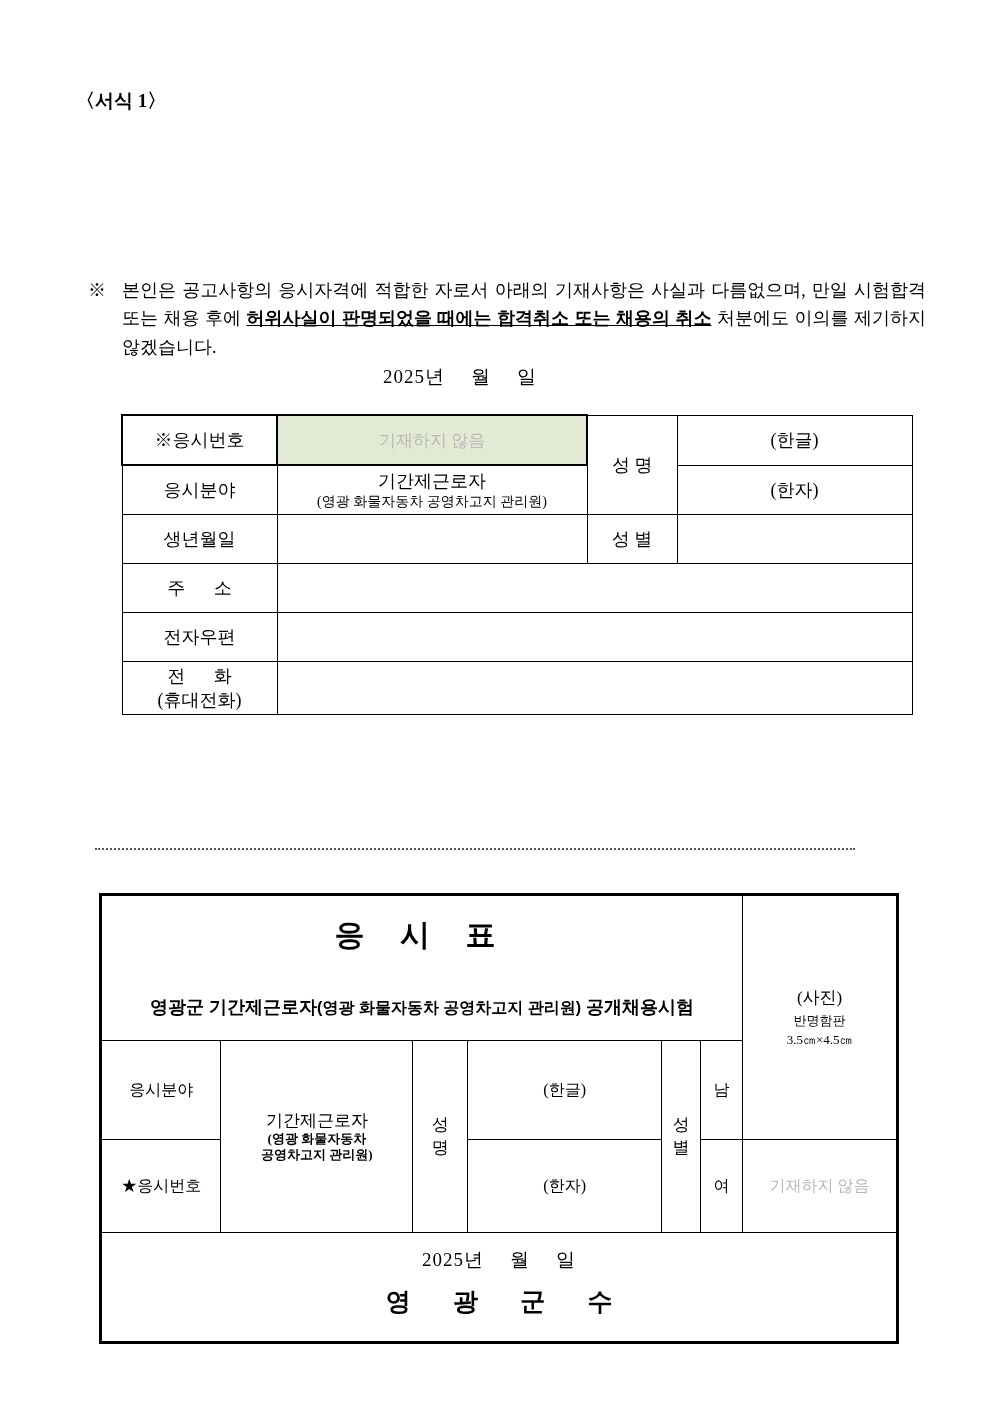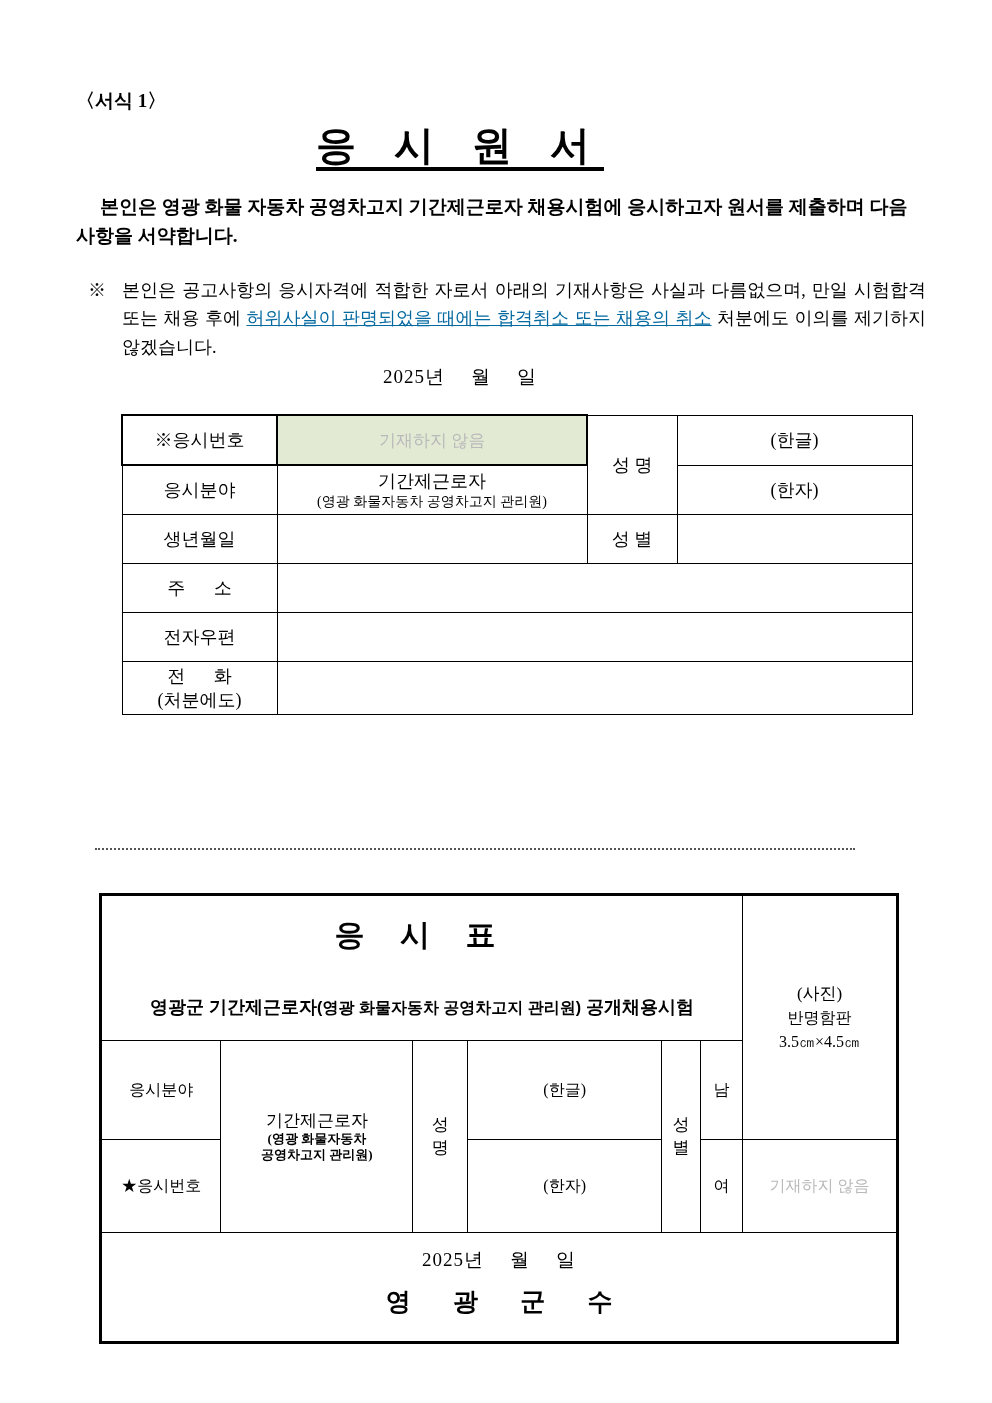--- a/index.html
+++ b/index.html
@@ -68,22 +68,22 @@
     position: absolute;
     left: 0;
     top: 0;
     font-size: 18px;
   }
   .note-text {
     margin-left: 34px;
     text-align: justify;
   }
   .note-strong {
-    color: #0369a1;
-    font-weight: normal;
+    color: #000000;
+    font-weight: bold;
     text-decoration: underline;
   }
 
   .date-line {
     position: absolute;
     left: 0;
     right: 0;
     top: 364px;
     text-align: center;
     font-size: 19px;
@@ -176,21 +176,21 @@
   .t-sub {
     font-size: 18px;
     font-weight: bold;
     font-family: "Liberation Sans", sans-serif;
   }
   .t-sub .thin { font-weight: bold; font-size: 16px; }
   .t-photo {
     font-size: 17px;
     line-height: 1.5;
   }
-  .t-photo .small { font-size: 16px; }
+  .t-photo .small { font-size: 13px; }
   .t-field {
     font-size: 17px;
     line-height: 1.25;
   }
   .t-field .sub { font-size: 13px; font-weight: bold; }
   .t-gray {
     color: #b9b9b9;
     font-size: 16px;
   }
   .t-vert {
@@ -211,23 +211,21 @@
     margin-top: 12px;
   }
 </style>
 </head>
 <body>
 
 <div class="page">
 
   <div class="form-tag">〈서식 1〉</div>
 
-  <div class="doc-title">응 시 원 서</div>
-
-  <div class="intro">본인은 영광 화물 자동차 공영차고지 기간제근로자 채용시험에 응시하고자 원서를 제출하며 다음 사항을 서약합니다.</div>
+
 
   <div class="note-block">
     <span class="note-mark">※</span>
     <div class="note-text"><span>본인은 공고사항의 응시자격에 적합한 자로서 아래의 기재사항은 사실과 다름없으며, 만일 시험합격 또는 채용 후에 </span><span class="note-strong">허위사실이 판명되었을 때에는 합격취소 또는 채용의 취소</span><span> 처분에도 이의를 제기하지 않겠습니다.</span></div>
   </div>
 
   <div class="date-line">
     <span>2025년</span><span class="sp"></span><span>월</span><span class="sp"></span><span>일</span>
   </div>
 
@@ -264,21 +262,21 @@
         <td class="lbl lbl-sp">주     소</td>
         <td colspan="3"></td>
       </tr>
       <tr>
         <td class="lbl">전자우편</td>
         <td colspan="3"></td>
       </tr>
       <tr>
         <td class="lbl">
           <div class="lbl-sp">전     화</div>
-          <div>(처분에도)</div>
+          <div>(휴대전화)</div>
         </td>
         <td colspan="3"></td>
       </tr>
     </tbody>
   </table>
 
   <div class="cut-line"></div>
 
   <div class="ticket">
     <table>

